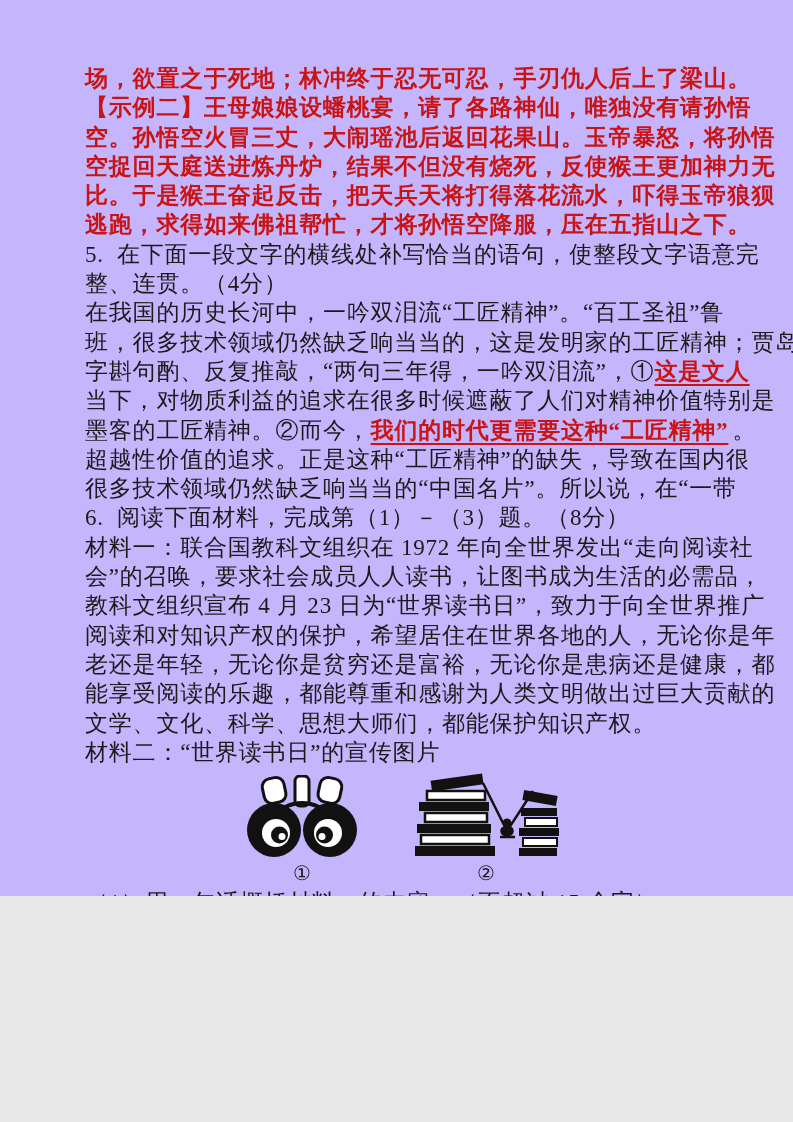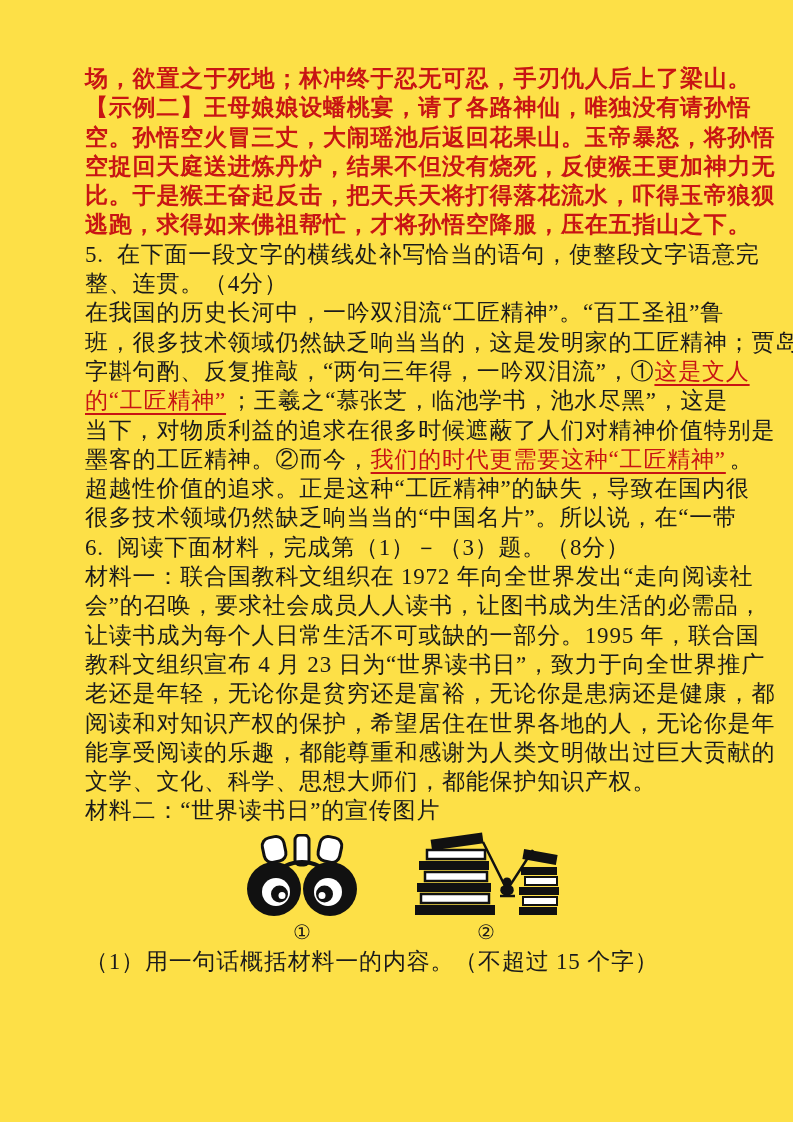--- a/index.html
+++ b/index.html
@@ -2,42 +2,42 @@
 <html><head>
 <meta charset="utf-8">
 <style>
   :root{
     --red:#c81414;
     --ink:#1b1b1b;
   }
   html,body{margin:0;padding:0;background:#e8e8e8;}
   .page{
     position:relative;
-    width:793px;height:1122px;
+    width:793px;height:896px;
     margin:0 auto;
-    background:#fde047;
+    background:#c4b5fd;
     font-family:"Liberation Serif","DejaVu Serif",serif;
     color:var(--ink);
     overflow:hidden;
   }
   .flow{
     padding:64px 80px 0 85px;
   }
   .line{
     white-space:nowrap;
     height:29.3px;
     line-height:29.3px;
     font-size:23px;
     letter-spacing:0.8px;
     color:var(--ink);
   }
   .seg-black{color:var(--ink);font-weight:400;}
   .seg-red{color:var(--red);font-weight:700;}
   .seg-red-u{
-    color:var(--red);font-weight:400;
+    color:var(--red);font-weight:700;
     text-decoration:underline;
     text-decoration-color:var(--red);
     text-decoration-thickness:1.5px;
     text-underline-offset:5px;
     padding-right:4px;
   }
   .figures{
     display:flex;
     align-items:flex-end;
     gap:50px;
@@ -69,32 +69,30 @@
         <div class="line"><span class="seg-red">【示例二】王母娘娘设蟠桃宴，请了各路神仙，唯独没有请孙悟</span></div>
         <div class="line"><span class="seg-red">空。孙悟空火冒三丈，大闹瑶池后返回花果山。玉帝暴怒，将孙悟</span></div>
         <div class="line"><span class="seg-red">空捉回天庭送进炼丹炉，结果不但没有烧死，反使猴王更加神力无</span></div>
         <div class="line"><span class="seg-red">比。于是猴王奋起反击，把天兵天将打得落花流水，吓得玉帝狼狈</span></div>
         <div class="line"><span class="seg-red">逃跑，求得如来佛祖帮忙，才将孙悟空降服，压在五指山之下。</span></div>
         <div class="line"><span class="seg-black">5.&nbsp;&nbsp;在下面一段文字的横线处补写恰当的语句，使整段文字语意完</span></div>
         <div class="line"><span class="seg-black">整、连贯。（4分）</span></div>
         <div class="line"><span class="seg-black">在我国的历史长河中，一吟双泪流“工匠精神”。“百工圣祖”鲁</span></div>
         <div class="line"><span class="seg-black">班，很多技术领域仍然缺乏响当当的，这是发明家的工匠精神；贾岛</span></div>
         <div class="line"><span class="seg-black">字斟句酌、反复推敲，“两句三年得，一吟双泪流”，①</span><span class="seg-red-u">这是文人</span></div>
-        <div class="line"><span class="seg-red-u">的“工匠精神”</span><span class="seg-black">；王羲之“慕张芝，临池学书，池水尽黑”，这是</span></div>
         <div class="line"><span class="seg-black">当下，对物质利益的追求在很多时候遮蔽了人们对精神价值特别是</span></div>
         <div class="line"><span class="seg-black">墨客的工匠精神。②而今，</span><span class="seg-red-u">我们的时代更需要这种“工匠精神”</span><span class="seg-black">。</span></div>
         <div class="line"><span class="seg-black">超越性价值的追求。正是这种“工匠精神”的缺失，导致在国内很</span></div>
         <div class="line"><span class="seg-black">很多技术领域仍然缺乏响当当的“中国名片”。所以说，在“一带</span></div>
         <div class="line"><span class="seg-black">6.&nbsp;&nbsp;阅读下面材料，完成第（1）－（3）题。（8分）</span></div>
         <div class="line"><span class="seg-black">材料一：联合国教科文组织在 1972 年向全世界发出“走向阅读社</span></div>
         <div class="line"><span class="seg-black">会”的召唤，要求社会成员人人读书，让图书成为生活的必需品，</span></div>
-        <div class="line"><span class="seg-black">让读书成为每个人日常生活不可或缺的一部分。1995 年，联合国</span></div>
         <div class="line"><span class="seg-black">教科文组织宣布 4 月 23 日为“世界读书日”，致力于向全世界推广</span></div>
+        <div class="line"><span class="seg-black">阅读和对知识产权的保护，希望居住在世界各地的人，无论你是年</span></div>
         <div class="line"><span class="seg-black">老还是年轻，无论你是贫穷还是富裕，无论你是患病还是健康，都</span></div>
-        <div class="line"><span class="seg-black">阅读和对知识产权的保护，希望居住在世界各地的人，无论你是年</span></div>
         <div class="line"><span class="seg-black">能享受阅读的乐趣，都能尊重和感谢为人类文明做出过巨大贡献的</span></div>
         <div class="line"><span class="seg-black">文学、文化、科学、思想大师们，都能保护知识产权。</span></div>
         <div class="line"><span class="seg-black">材料二：“世界读书日”的宣传图片</span></div>
       </div>
 
     <div class="figures">
       <div class="figure">
         <svg width="118" height="84" viewBox="0 0 118 84">
           <g stroke="#111" stroke-width="3">
             <rect x="20" y="3" width="22" height="25" rx="8" fill="#fff" transform="rotate(-12 31 15)"></rect>

